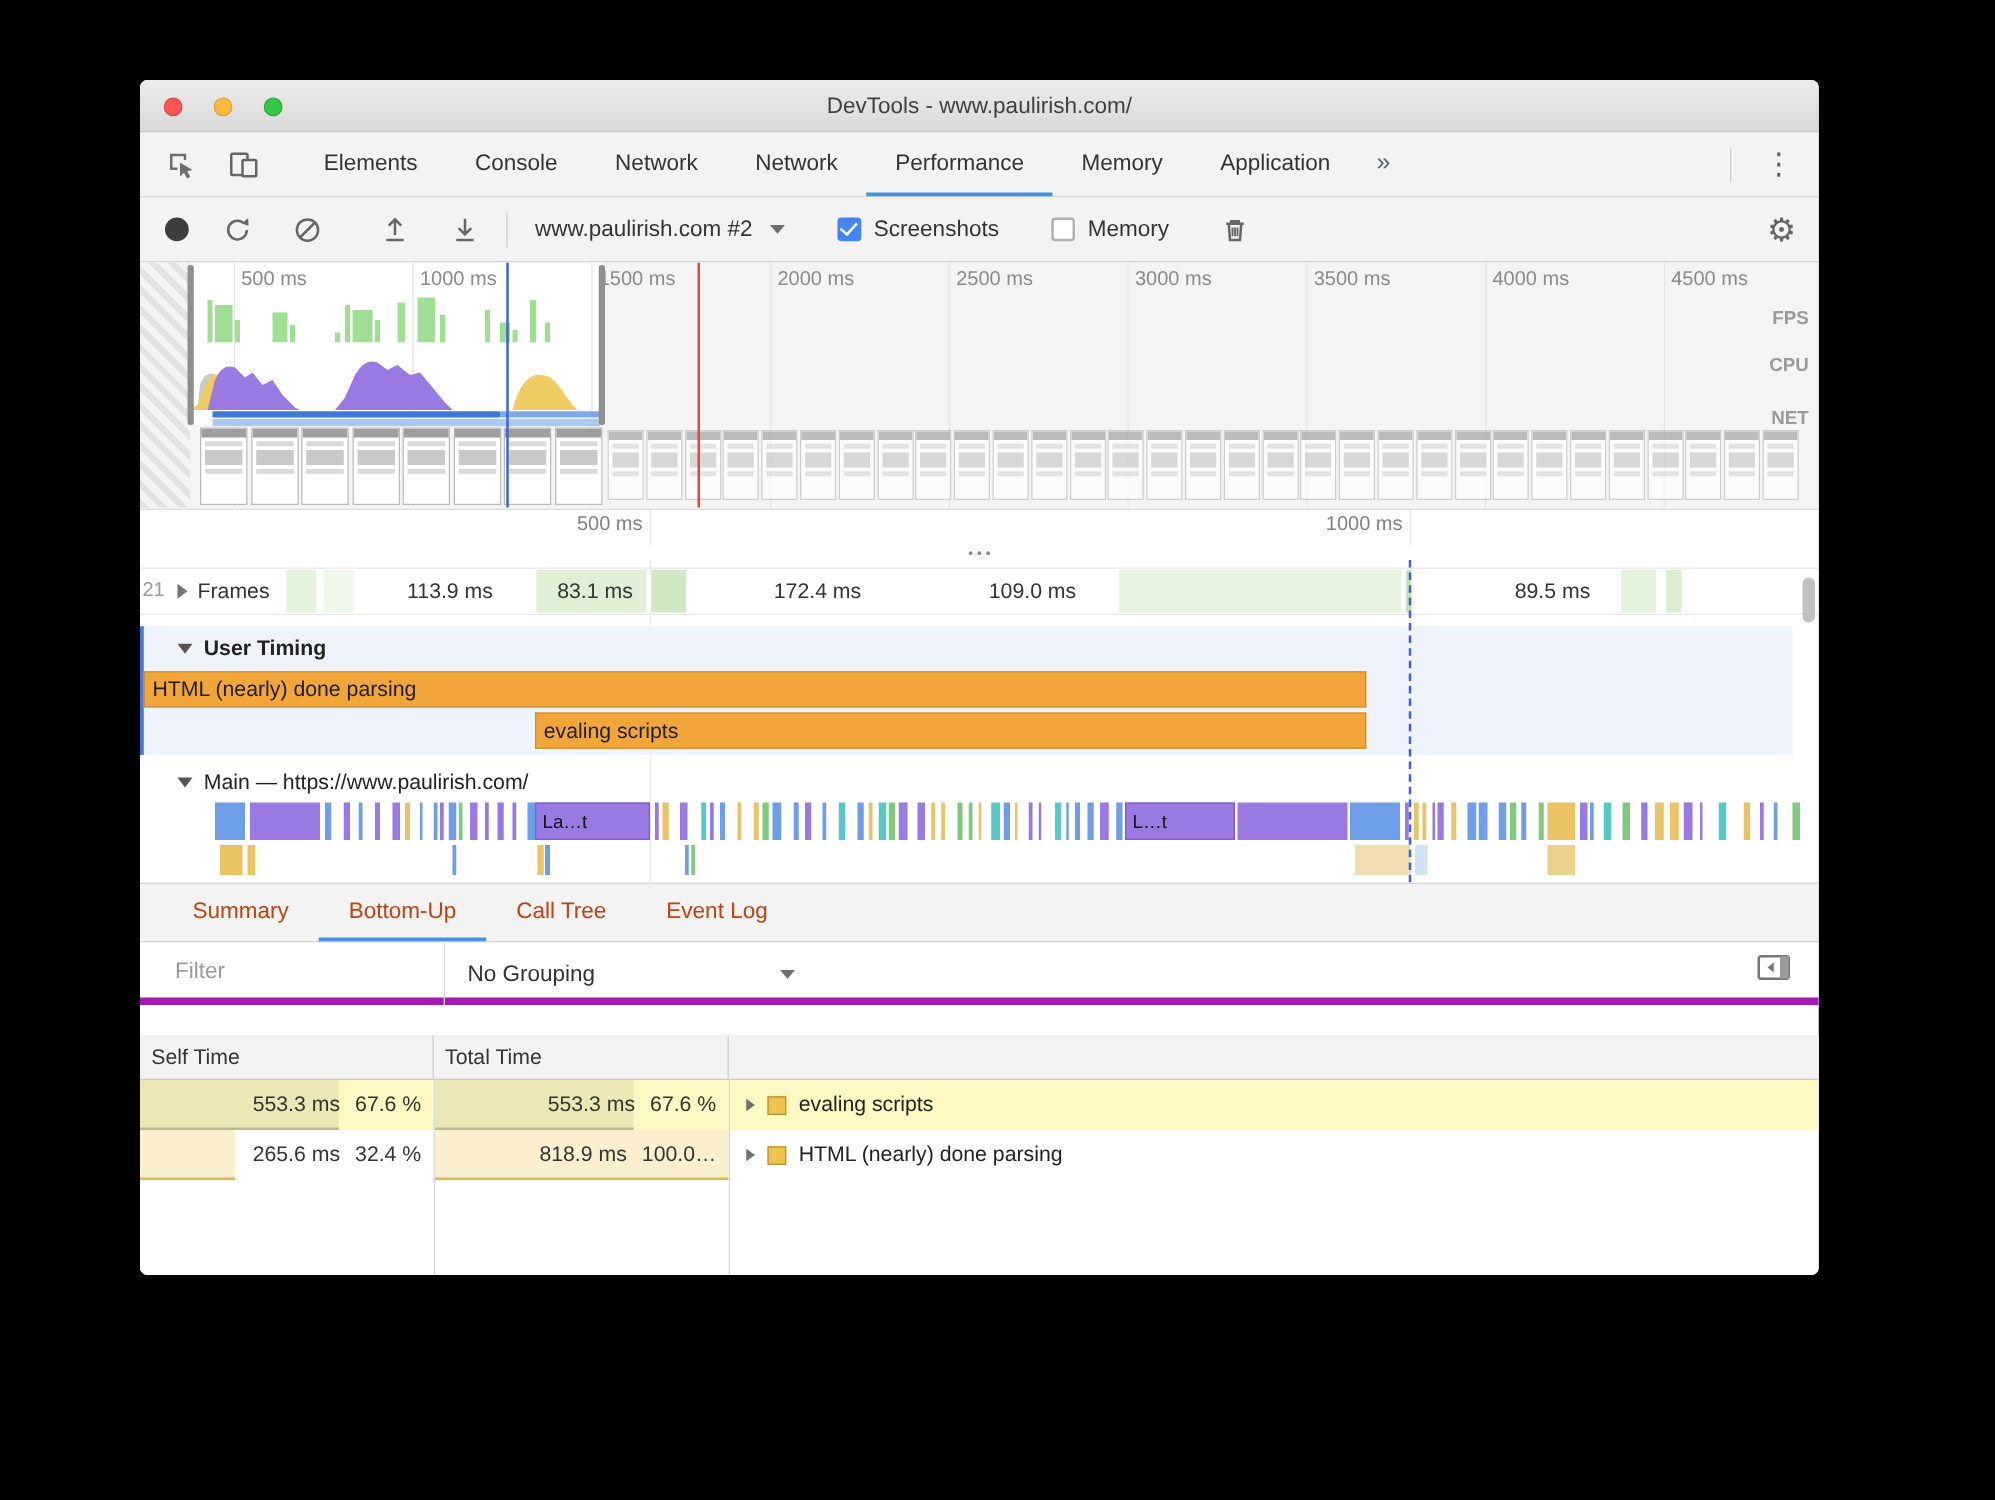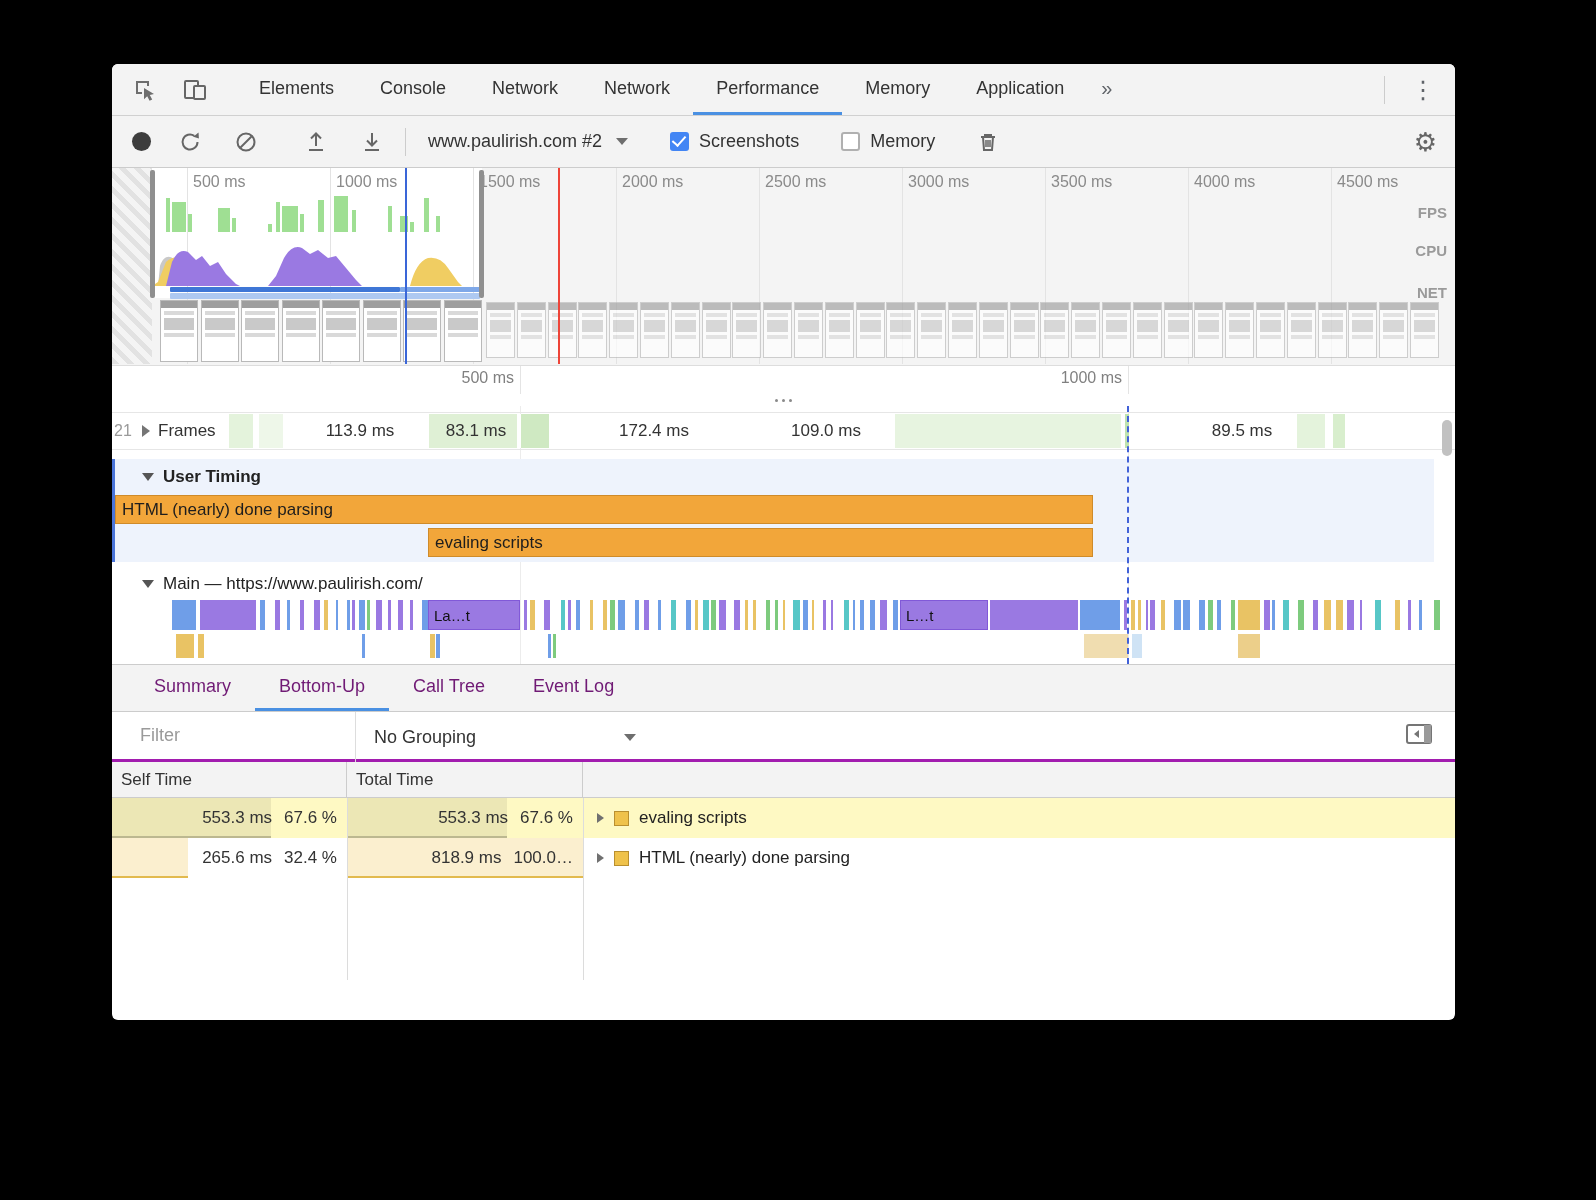--- a/index.html
+++ b/index.html
@@ -96,31 +96,31 @@
   .chip { position:absolute; top:0; height:30px; background:#9a79e2; border:1px solid #8159d8; font-size:15px; color:#111;
     display:flex; align-items:center; padding-left:5px; overflow:hidden; white-space:nowrap; }
   .main-row2 { position:absolute; left:0; top:228px; width:1343px; height:24px; }
   .m2 { position:absolute; top:0; height:24px; }
   .scrollbar { position:absolute; right:3px; top:10px; width:10px; height:240px; }
   .scroll-thumb { position:absolute; top:4px; width:10px; height:36px; background:#c1c1c1; border-radius:5px; }
 
   
   .bpane-tabs { height:48px; background:#f3f3f3; border-top:1px solid #ccc; border-bottom:1px solid #ccc;
     display:flex; align-items:stretch; padding-left:18px; }
-  .btab { display:flex; align-items:center; padding:0 24px; font-size:18px; color:#701a75; cursor:pointer; border-bottom:3px solid transparent; }
+  .btab { display:flex; align-items:center; padding:0 24px; font-size:18px; color:#c2410c; cursor:pointer; border-bottom:3px solid transparent; }
   .btab.active { border-bottom:3px solid #4a90e2; }
-  .filter-row { position:relative; height:50px; background:#fff; border-bottom:3px solid #a21caf; display:flex; align-items:center; }
+  .filter-row { position:relative; height:50px; background:#fff; border-bottom:6px solid #a21caf; display:flex; align-items:center; }
   .filter-input { border:none; outline:none; font-size:18px; color:#333; margin-left:28px; width:190px; font-family:"Liberation Sans",sans-serif; background:transparent; }
   .filter-input::placeholder { color:#9a9a9a; }
   .filter-sep { position:absolute; left:243px; top:0; width:1px; height:50px; background:#ddd; }
   .grouping { position:absolute; left:262px; top:0; height:50px; display:flex; align-items:center; font-size:18px; color:#333; cursor:pointer; }
   .grouping .caret-down { position:absolute; left:236px; }
   .filter-row .right-icon { position:absolute; right:22px; cursor:pointer; }
 
-  .table-area { position:relative; height:218px; background:#fff; }
+  .table-area { position:relative; height:218px; background:#fff;margin-top:24px; }
   .col-line { position:absolute; top:0; width:1px; height:218px; background:#dcdcdc; z-index:2; }
   .thead-row { display:flex; height:36px; background:#f3f3f3; border-bottom:1px solid #ccc; position:relative; z-index:3; }
   .th { font-size:17px; color:#333; display:flex; align-items:center; padding-left:9px; border-right:1px solid #ccc; }
   .th:nth-child(1){ width:235px; } .th:nth-child(2){ width:236px; } .th:nth-child(3){ flex:1; border-right:none; }
   .trow { display:flex; height:40px; position:relative; z-index:1; }
   .trow.selected { background:#fef9c3; }
   .td { position:relative; display:flex; align-items:center; }
   .td.num { justify-content:flex-end; padding-right:10px; gap:12px; font-size:17px; color:#333; }
   .td:nth-child(1){ width:235px; } .td:nth-child(2){ width:236px; } .td:nth-child(3){ flex:1; padding-left:10px; gap:10px; }
   .pct-bar { position:absolute; left:0; top:0; bottom:0; z-index:0; }
@@ -132,20 +132,28 @@
   .tri-sm { width:0; height:0; border-top:5px solid transparent; border-bottom:5px solid transparent; border-left:7px solid #707070; margin-left:4px; }
 
   svg .ic { stroke:#666; fill:none; stroke-width:2; }
   .gear-glyph { font-size:26px; color:#666; cursor:pointer; line-height:1; }
 </style>
 </head>
 <body>
 
 <div class="window">
 
+  <div class="titlebar">
+    <div class="lights">
+      <div class="light red"></div>
+      <div class="light yellow"></div>
+      <div class="light green"></div>
+    </div>
+    <div class="title">DevTools - www.paulirish.com/</div>
+  </div>
 
   <div class="tabbar">
     <div class="tool-icons">
       <div class="icon-btn">
         <svg width="26" height="26" viewBox="0 0 26 26">
           <path d="M4 4 h13 v5 h-2 v-3 H6 v9 h4 v2 H4 z" fill="#6e6e6e"></path>
           <path d="M12 11 l10 6 -4.2 1 2.4 4.4 -2.6 1.4 -2.4 -4.6 -3.2 3 z" fill="#6e6e6e"></path>
         </svg>
       </div>
       <div class="icon-btn">

